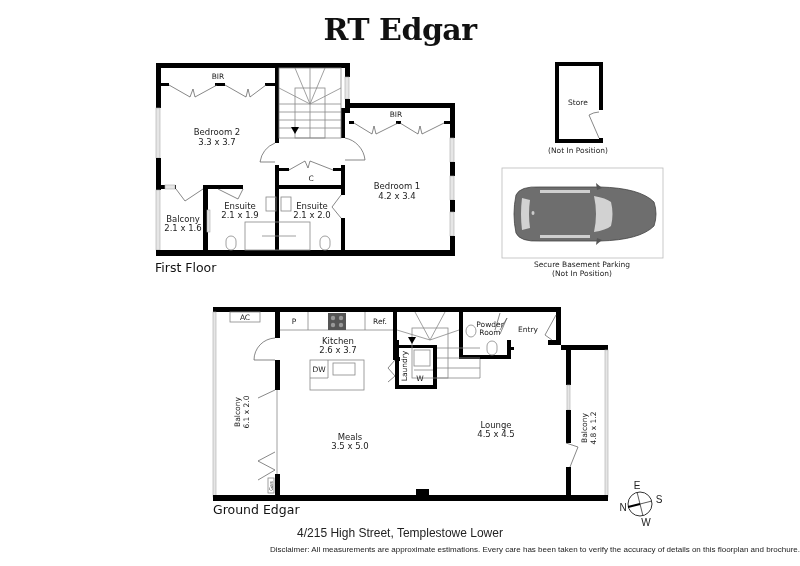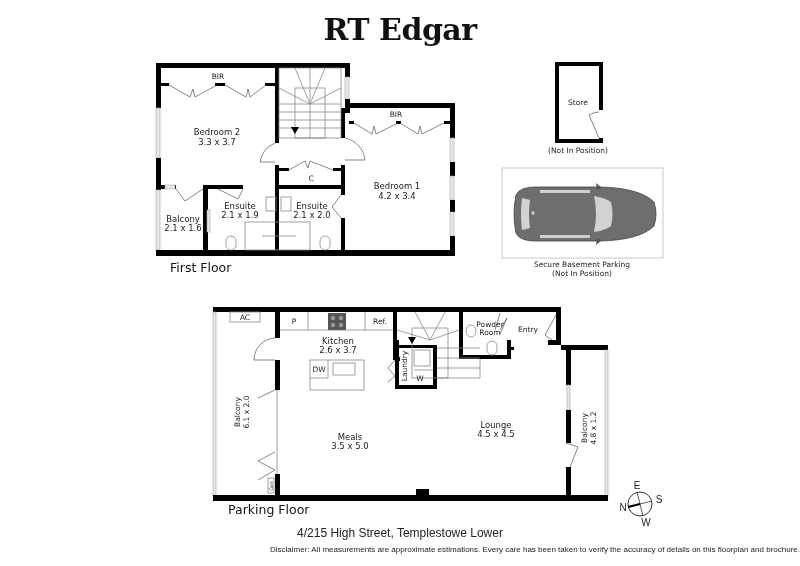--- a/index.html
+++ b/index.html
@@ -1,21 +1,21 @@
 <!DOCTYPE html>
 <html><head>
 <meta charset="utf-8">
 <style>
   html, body { margin: 0; padding: 0; background: #ffffff; }
   body { width: 800px; height: 566px; position: relative; overflow: hidden; font-family: "DejaVu Sans", sans-serif; }
   .title { position: absolute; top: 12px; left: 0; width: 800px; text-align: center; font-family: "DejaVu Serif", serif; font-weight: bold; font-size: 30px; color: #111; letter-spacing: -0.5px; }
   svg.plan { position: absolute; left: 0; top: 0; }
   .lbl { font-family: "DejaVu Sans", sans-serif; font-size: 8.5px; fill: #222; text-anchor: middle; }
   .lbl-sm { font-family: "DejaVu Sans", sans-serif; font-size: 7.5px; fill: #222; text-anchor: middle; }
-  .floor-lbl { position: absolute; font-family: "DejaVu Sans", sans-serif; font-size: 12.5px; color: #111; margin-left: 15px; }
+  .floor-lbl { position: absolute; font-family: "DejaVu Sans", sans-serif; font-size: 12.5px; color: #111; }
   .addr { position: absolute; top: 526px; left: 0; width: 800px; text-align: center; font-family: "Liberation Sans", sans-serif; font-size: 12px; color: #222; }
   .disc { position: absolute; top: 545px; left: 0; width: 800px; text-align: right; font-family: "Liberation Sans", sans-serif; font-size: 8px; color: #222; }
   .wall { fill: #000; }
   .thin { stroke: #888; stroke-width: 0.8; fill: none; }
   .door { stroke: #555; stroke-width: 0.7; fill: none; }
   .win { fill: #e6e6e6; stroke: #aaa; stroke-width: 0.6; }
 </style>
 </head>
 <body>
 
@@ -253,16 +253,16 @@
     <line x1="652" y1="501" x2="640" y2="504" stroke="#333" stroke-width="0.8"></line>
     <line x1="628" y1="507" x2="640" y2="504" stroke="#000" stroke-width="2"></line>
   </g>
   <text x="637" y="489" style="font-size:10px;text-anchor:middle;fill:#222;font-family:'Liberation Sans',sans-serif;">E</text>
   <text x="659" y="503" style="font-size:10px;text-anchor:middle;fill:#222;font-family:'Liberation Sans',sans-serif;">S</text>
   <text x="623" y="511" style="font-size:10px;text-anchor:middle;fill:#222;font-family:'Liberation Sans',sans-serif;">N</text>
   <text x="646" y="526" style="font-size:10px;text-anchor:middle;fill:#222;font-family:'Liberation Sans',sans-serif;">W</text>
 </svg>
 
 <div class="floor-lbl" style="left:155px; top:260px;">First Floor</div>
-<div class="floor-lbl" style="left:213px; top:502px;">Parking Floor</div>
+<div class="floor-lbl" style="left:213px; top:502px;">Ground Edgar</div>
 
 <div class="addr">4/215 High Street, Templestowe Lower</div>
 <div class="disc">Disclaimer: All measurements are approximate estimations. Every care has been taken to verify the accuracy of details on this floorplan and brochure.</div>
 
 </body></html>

